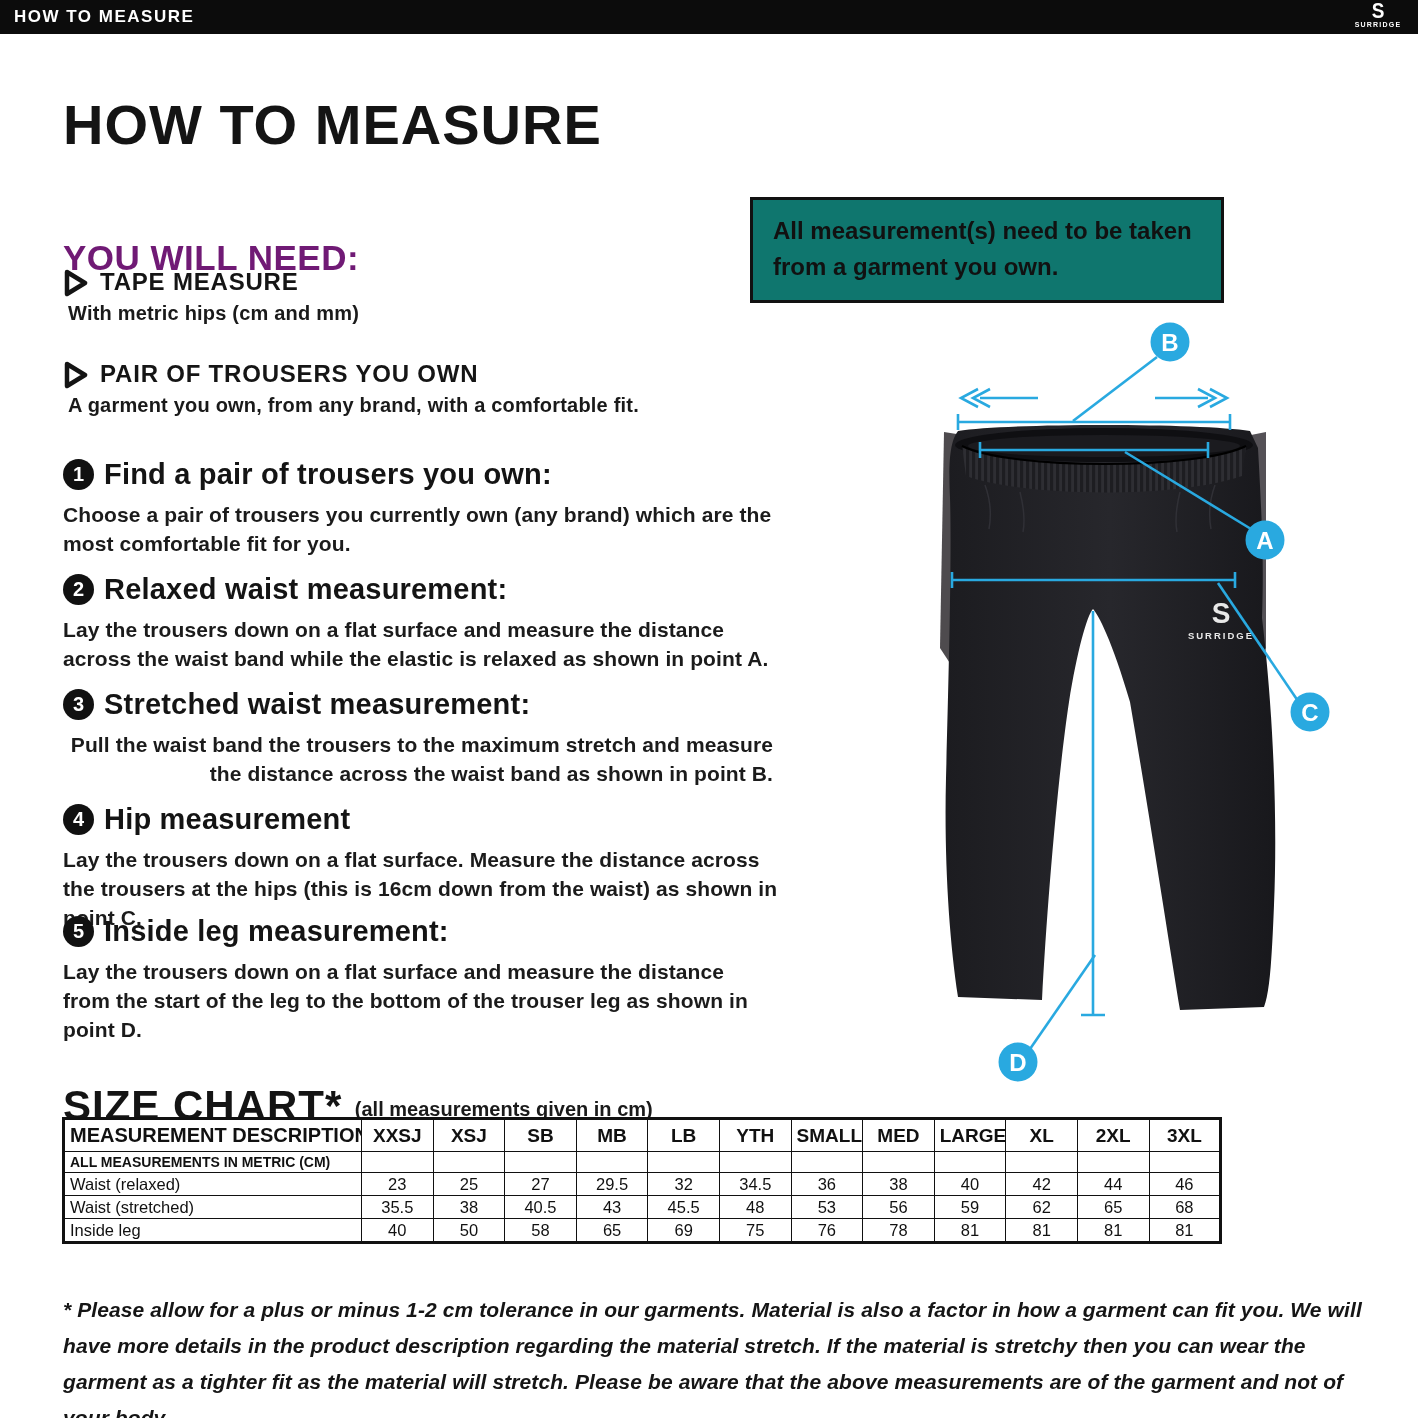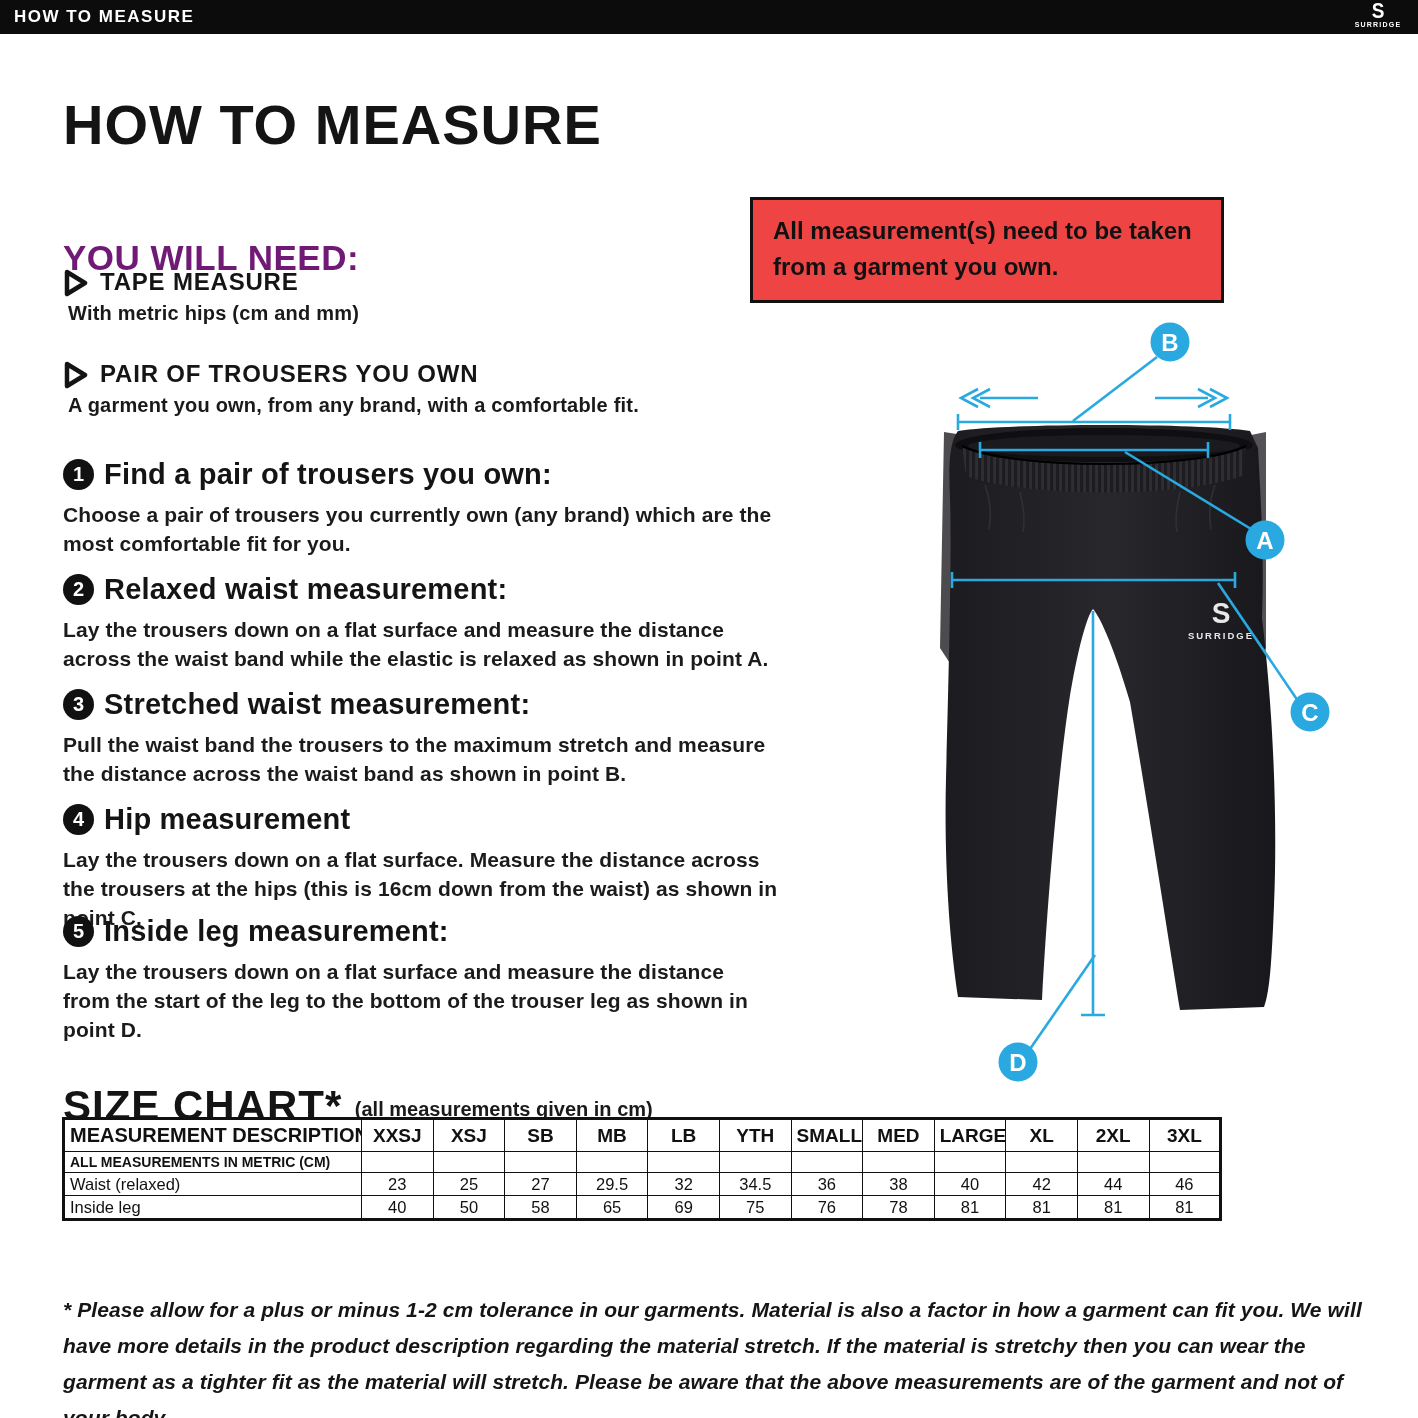--- a/index.html
+++ b/index.html
@@ -21,21 +21,21 @@
   .need-label{margin-left:37px;font-size:24px;font-weight:bold;letter-spacing:.8px;color:#151515;}
   .need-desc{margin-left:5px;margin-top:6px;font-size:20px;font-weight:bold;letter-spacing:.2px;color:#1a1a1a;}
 
   .step{position:absolute;left:63px;width:760px;}
   .step-head{display:flex;align-items:center;gap:10px;}
   .step-num{flex:0 0 auto;width:31px;height:31px;border-radius:50%;background:#111;color:#fff;
             font-size:20px;font-weight:bold;display:flex;align-items:center;justify-content:center;}
   .step-title{font-size:29px;font-weight:bold;letter-spacing:.2px;color:#141414;}
   .step-body{margin-top:9px;font-size:21px;font-weight:bold;letter-spacing:.1px;line-height:29px;color:#1b1b1b;width:745px;}
 
-  .note-box{position:absolute;left:750px;top:197px;width:468px;height:100px;border:3px solid #111;background:#ef4444;}
+  .note-box{position:absolute;left:750px;top:197px;width:468px;height:100px;border:3px solid #111;background:#0f766e;}
   .note-text{margin:13px 18px 0 20px;font-size:24px;font-weight:bold;line-height:36px;color:#111;}
 
   .size-chart-head{position:absolute;left:63px;top:1048px;margin-top:34px;}
   .size-chart-title{display:inline-block;font-size:42px;font-weight:bold;letter-spacing:1px;color:#141414;}
   .size-chart-sub{display:inline-block;font-size:20px;font-weight:bold;margin-left:8px;color:#1a1a1a;position:relative;top:-4px;}
 
   table.size{position:absolute;left:62px;top:1117px;border-collapse:collapse;table-layout:fixed;
              width:1158px;background:#fff;border:3px solid #111;}
   table.size th, table.size td{border:1.6px solid #111;padding:0 5px;color:#111;overflow:hidden;white-space:nowrap;}
   table.size col.c0{width:298px;}
@@ -98,21 +98,21 @@
         <span class="step-num">2</span>
       <span class="step-title">Relaxed waist measurement:</span>
       </div>
     <div class="step-body" style="width:710px;">Lay the trousers down on a flat surface and measure the distance across the waist band while the elastic is relaxed as shown in point A.</div>
   </div>
   <div class="step" style="top:688px;">
     <div class="step-head">
         <span class="step-num">3</span>
       <span class="step-title">Stretched waist measurement:</span>
       </div>
-    <div class="step-body" style="width:710px;">Pull the waist band the trousers to the maximum stretch and measure the distance across the waist band as shown in point B.</div>
+    <div class="step-body" style="width:710px;text-align:right;">Pull the waist band the trousers to the maximum stretch and measure the distance across the waist band as shown in point B.</div>
   </div>
   <div class="step" style="top:803px;">
     <div class="step-head">
         <span class="step-num">4</span>
       <span class="step-title">Hip measurement</span>
       </div>
     <div class="step-body" style="width:730px;">Lay the trousers down on a flat surface. Measure the distance across the trousers at the hips (this is 16cm down from the waist) as shown in point C.</div>
   </div>
   <div class="step" style="top:915px;">
     <div class="step-head">
@@ -268,20 +268,35 @@
       <td>32</td>
       <td>34.5</td>
       <td>36</td>
       <td>38</td>
       <td>40</td>
       <td>42</td>
       <td>44</td>
       <td>46</td>
     </tr>
     <tr class="data">
+      <td class="lbl">Waist (stretched)</td>
+      <td>35.5</td>
+      <td>38</td>
+      <td>40.5</td>
+      <td>43</td>
+      <td>45.5</td>
+      <td>48</td>
+      <td>53</td>
+      <td>56</td>
+      <td>59</td>
+      <td>62</td>
+      <td>65</td>
+      <td>68</td>
+    </tr>
+    <tr class="data">
       <td class="lbl">Inside leg</td>
       <td>40</td>
       <td>50</td>
       <td>58</td>
       <td>65</td>
       <td>69</td>
       <td>75</td>
       <td>76</td>
       <td>78</td>
       <td>81</td>

